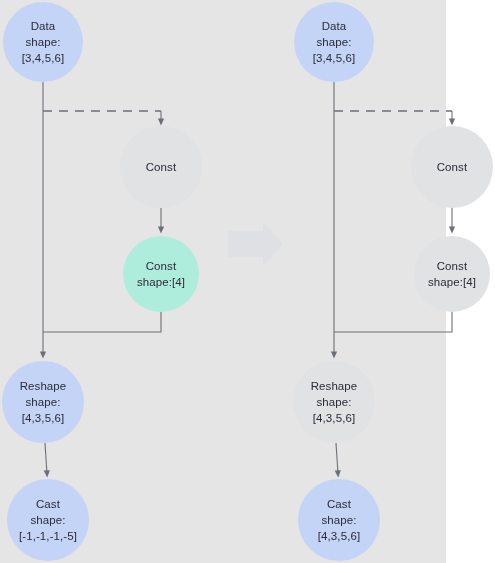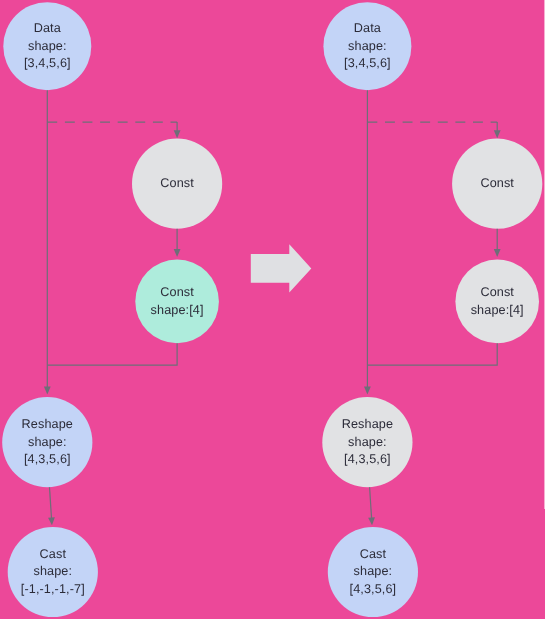--- a/index.html
+++ b/index.html
@@ -9,23 +9,24 @@
     background: #ffffff;
   }
   body {
     width: 495px;
     height: 563px;
     font-family: "Liberation Sans", "DejaVu Sans", sans-serif;
     overflow: hidden;
   }
   #stage {
     position: relative;
-    width: 495px;
+    width: 398px;
     height: 563px;
-    background: #ec4899;
+    background: #e5e5e5;
+    padding-left: 48px;
   }
   #graph-svg {
     position: absolute;
     left: 0;
     top: 0;
     width: 495px;
     height: 563px;
   }
   .node-label {
     position: absolute;
@@ -94,21 +95,21 @@
       <path d="M452,312 L452,332 L334,332" fill="none" stroke="#6e6e78" stroke-width="1.1"></path>
       <path d="M336,443 L338,474" fill="none" stroke="#6e6e78" stroke-width="1.1" marker-end="url(#arrowhead)"></path>
     </g>
   </svg>
 
   <div id="labels-layer">
       <div class="node-label" style="left: 3px; top: 18px; width: 80px; height: 48px; color: rgb(43, 43, 56);"><span>Data</span><span>shape:</span><span>[3,4,5,6]</span></div>
       <div class="node-label" style="left: 120px; top: 159px; width: 82px; height: 16px; color: rgb(43, 43, 56);"><span>Const</span></div>
       <div class="node-label" style="left: 123px; top: 258px; width: 76px; height: 32px; color: rgb(43, 43, 56);"><span>Const</span><span>shape:[4]</span></div>
       <div class="node-label" style="left: 2px; top: 378px; width: 82px; height: 48px; color: rgb(43, 43, 56);"><span>Reshape</span><span>shape:</span><span>[4,3,5,6]</span></div>
-      <div class="node-label" style="left: 7px; top: 496px; width: 82px; height: 48px; color: rgb(43, 43, 56);"><span>Cast</span><span>shape:</span><span>[-1,-1,-1,-7]</span></div>
+      <div class="node-label" style="left: 7px; top: 496px; width: 82px; height: 48px; color: rgb(43, 43, 56);"><span>Cast</span><span>shape:</span><span>[-1,-1,-1,-5]</span></div>
       <div class="node-label" style="left: 294px; top: 18px; width: 80px; height: 48px; color: rgb(43, 43, 56);"><span>Data</span><span>shape:</span><span>[3,4,5,6]</span></div>
       <div class="node-label" style="left: 411px; top: 159px; width: 82px; height: 16px; color: rgb(43, 43, 56);"><span>Const</span></div>
       <div class="node-label" style="left: 414px; top: 258px; width: 76px; height: 32px; color: rgb(43, 43, 56);"><span>Const</span><span>shape:[4]</span></div>
       <div class="node-label" style="left: 293px; top: 378px; width: 82px; height: 48px; color: rgb(43, 43, 56);"><span>Reshape</span><span>shape:</span><span>[4,3,5,6]</span></div>
       <div class="node-label" style="left: 298px; top: 496px; width: 82px; height: 48px; color: rgb(43, 43, 56);"><span>Cast</span><span>shape:</span><span>[4,3,5,6]</span></div>
     </div>
 
 </div>
 
 </body></html>

